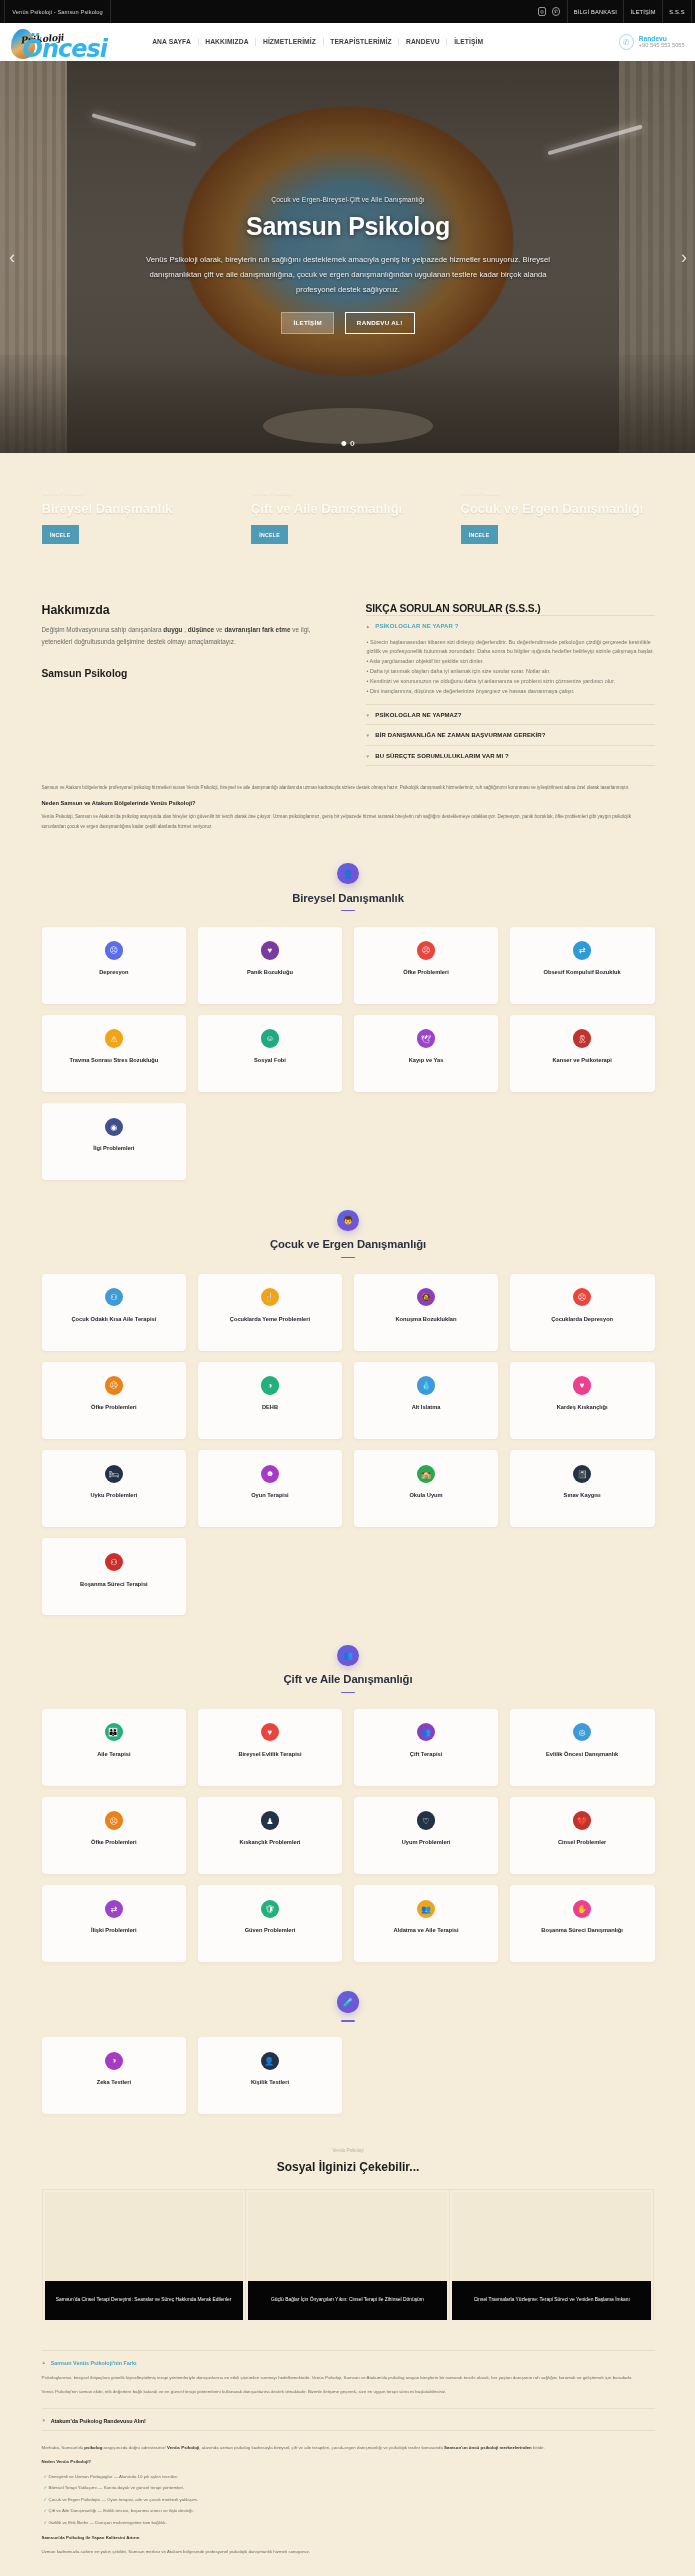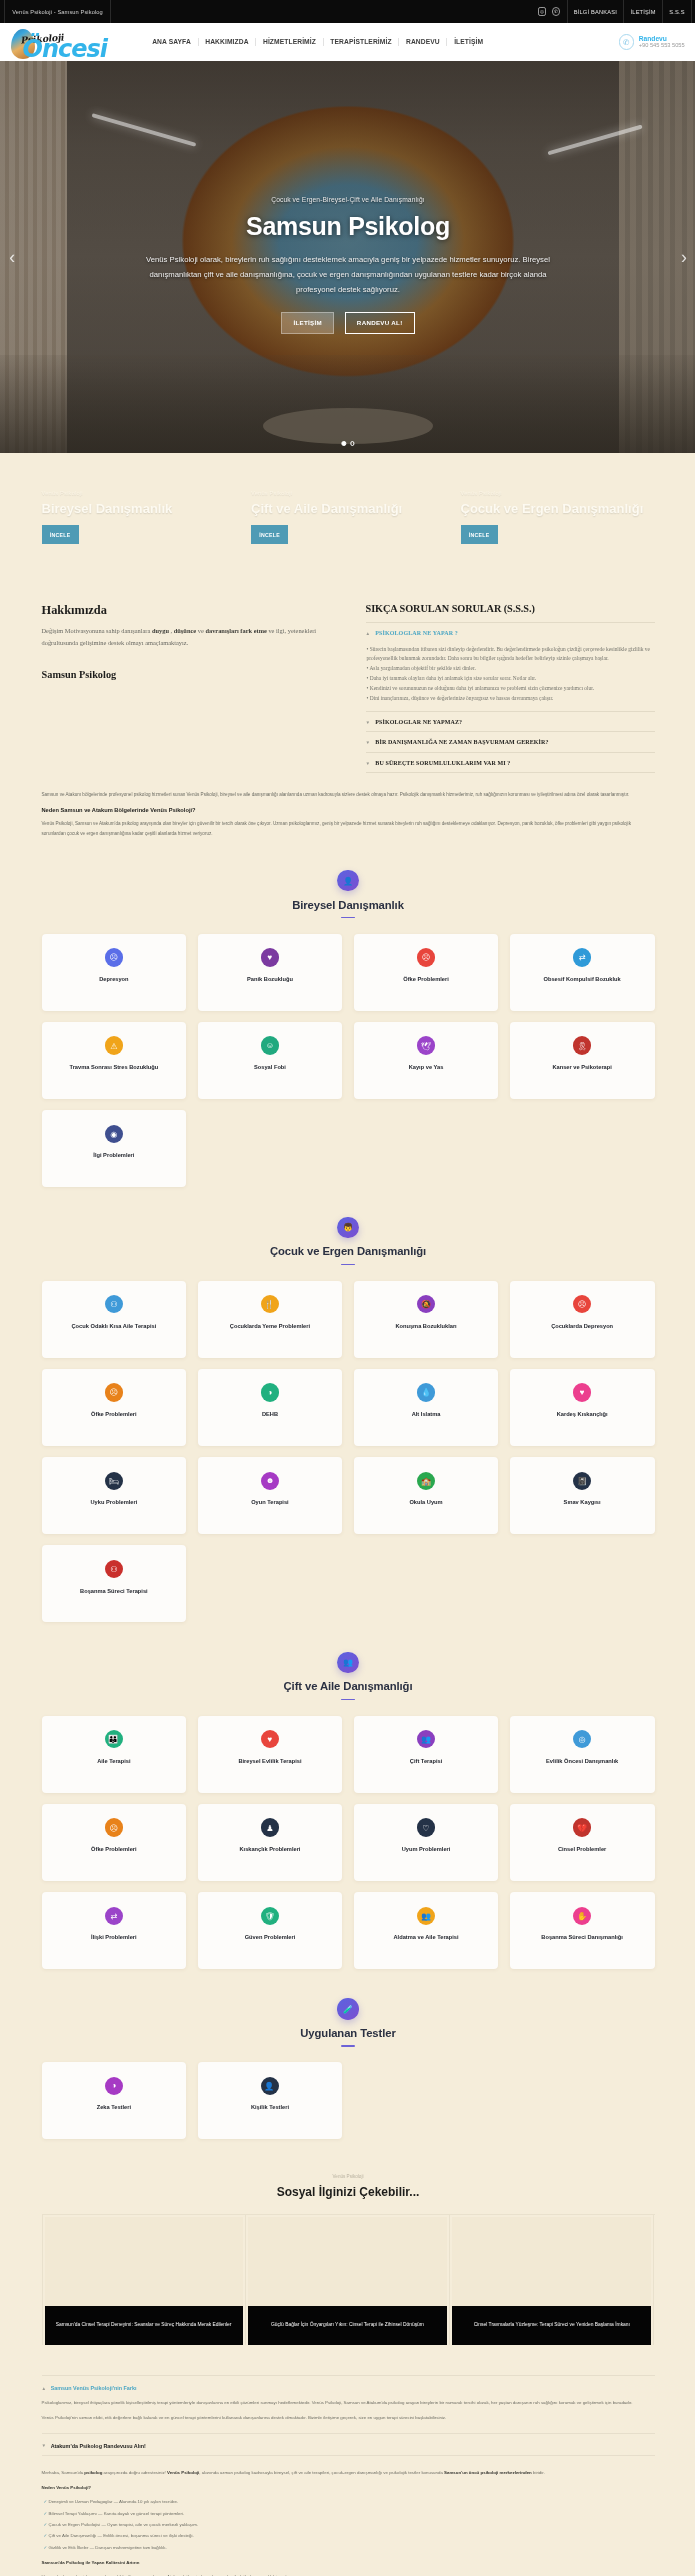--- a/index.html
+++ b/index.html
@@ -62,26 +62,26 @@
 
   
   .promo{padding:34px 0 31px;background:#f5edda;}
   .promo-row{width:613px;margin:0 auto;display:grid;grid-template-columns:repeat(3,1fr);gap:15.5px;}
   .promo-card{min-height:85px;display:flex;flex-direction:column;justify-content:flex-start;padding:3.1px 5.2px 0 0;}
   .promo-sub{color:#fbf5e6;font-size:5.7px;letter-spacing:0.2px;margin-bottom:4.6px;text-shadow:0 0.5px 1px rgba(0,0,0,.10);}
   .promo-title{color:#fdfaf1;font-size:13px;font-weight:700;line-height:16.5px;text-shadow:0 0.5px 1.5px rgba(0,0,0,.12);margin-bottom:8.2px;}
   .promo-btn{align-self:flex-start;background:#4f9bb5;color:#fff;border:none;font-size:5.2px;font-weight:700;letter-spacing:0.3px;padding:6.2px 8.2px;}
 
   
-  .about-wrap{width:613px;margin:0 auto;display:grid;grid-template-columns:1fr 1fr;gap:35px;padding-bottom:5.2px;font-family:Liberation Serif, serif;}
+  .about-wrap{width:613px;margin:0 auto;display:grid;grid-template-columns:1fr 1fr;gap:35px;padding-bottom:5.2px;}
   .h-about{font-size:12.4px;font-weight:700;color:#1d1d1b;margin-bottom:7.2px;}
   .p-about{font-size:6.4px;line-height:12px;color:#6a6a64;}
   .p-about b{color:#3d3d38;}
   .h-samsun{font-size:10.3px;font-weight:700;color:#1d1d1b;margin-top:19.6px;}
-  .h-faq{font-size:10.3px;font-weight:700;color:#1d1d1b;margin-bottom:8px;letter-spacing:-0.1px;}
+  .h-faq{font-size:10.3px;font-weight:700;color:#1d1d1b;margin-bottom:1px;letter-spacing:-0.1px;}
   .acc-item{border-top:0.5px solid #e2dac6;padding:7.2px 0 5.2px;}
   .acc-head{display:flex;align-items:flex-start;gap:5.2px;font-size:6px;font-weight:700;letter-spacing:0.1px;color:#1d1d1b;}
   .acc-head.open{color:#4aa6c4;}
   .acc-chev{font-size:4.6px;color:#9a9a92;line-height:7.2px;}
   .acc-body{font-size:5.4px;line-height:9.8px;color:#75756d;padding:7.2px 0 2.1px 1px;}
   .acc-last{border-top:0.5px solid #e2dac6;height:0.5px;}
 
   
   .seo{width:613px;margin:11.3px auto 0;}
   .seo p{font-size:4.6px;line-height:9.8px;color:#6d6d64;margin-bottom:7.2px;}
@@ -405,21 +405,20 @@
           <div class="card-lbl">Aldatma ve Aile Terapisi</div>
         </div>
         <div class="card">
           <div class="card-ico" style="background: rgb(236, 63, 142);">✋</div>
           <div class="card-lbl">Boşanma Süreci Danışmanlığı</div>
         </div>
       </div>
     </div>
     <div class="svc">
       <div class="svc-badge">🧪</div>
-      <div class="svc-title">Uygulanan Testler</div>
       <div class="svc-rule"></div>
       <div class="grid">
         <div class="card">
           <div class="card-ico" style="background: rgb(166, 58, 196);">◑</div>
           <div class="card-lbl">Zeka Testleri</div>
         </div>
         <div class="card">
           <div class="card-ico" style="background: rgb(36, 50, 71);">👤</div>
           <div class="card-lbl">Kişilik Testleri</div>
         </div>

